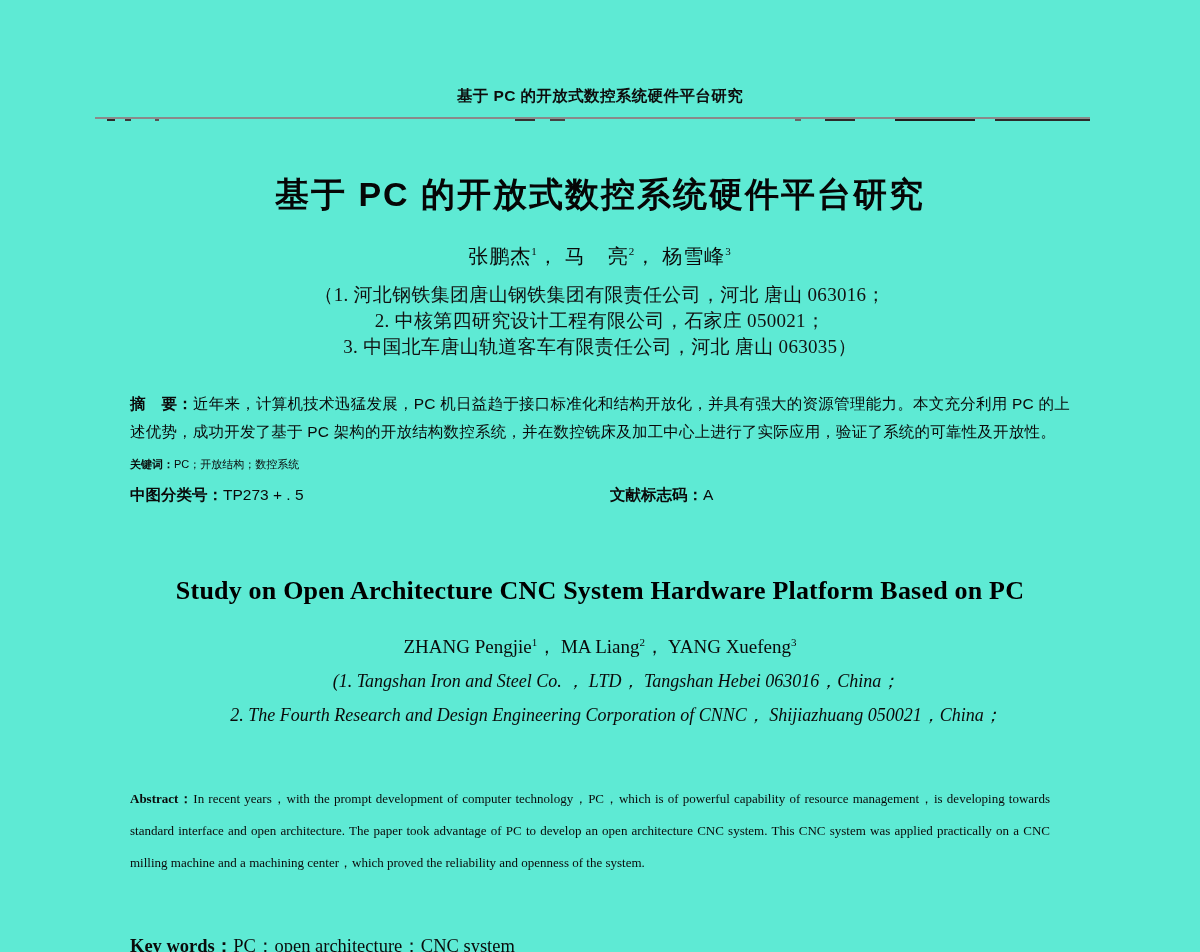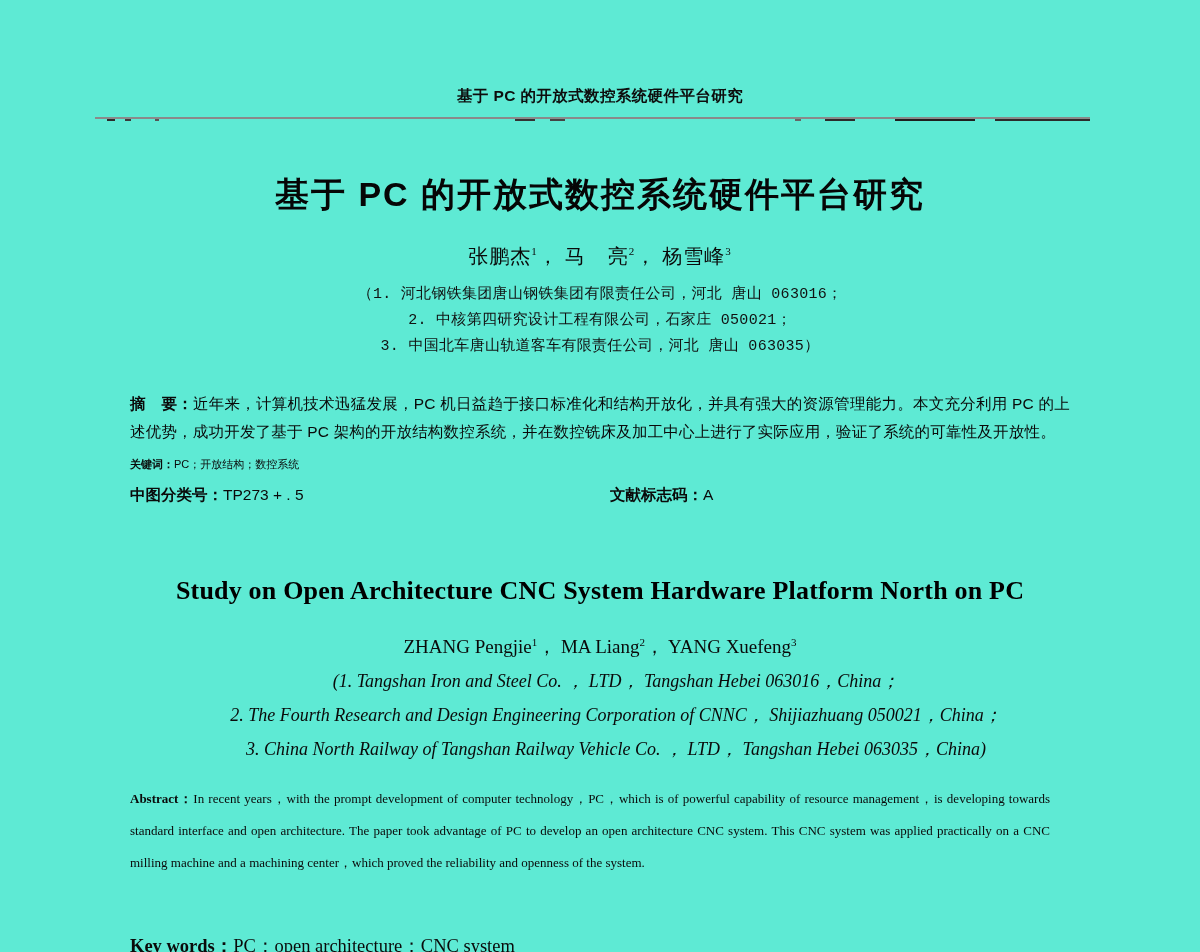--- a/index.html
+++ b/index.html
@@ -109,22 +109,22 @@
 
   
   .cn-affils {
     position: absolute;
     top: 282px;
     left: 0;
     width: 1200px;
     text-align: center;
   }
   .cn-affil {
-    font-family: Liberation Mono, monospace;
-    font-size: 15px;
+    font-family: Liberation Serif, serif;
+    font-size: 19px;
     line-height: 26px;
     letter-spacing: 0.3px;
     color: #111;
   }
 
   
   .cn-abstract-block {
     position: absolute;
     top: 390px;
     left: 130px;
@@ -268,31 +268,30 @@
     <div class="cn-abstract"><span class="lbl">摘　要：</span><span>近年来，计算机技术迅猛发展，PC 机日益趋于接口标准化和结构开放化，并具有强大的资源管理能力。本文充分利用 PC 的上述优势，成功开发了基于 PC 架构的开放结构数控系统，并在数控铣床及加工中心上进行了实际应用，验证了系统的可靠性及开放性。</span></div>
 
     <div class="cn-keywords"><span class="lbl">关键词：</span><span>PC；开放结构；数控系统</span></div>
 
     <div class="cn-codes">
       <span class="clc"><span class="lbl">中图分类号：</span><span>TP273 + . 5</span></span>
       <span class="doccode"><span class="lbl">文献标志码：</span><span>A</span></span>
     </div>
   </div>
 
-  <div class="en-title">Study on Open Architecture CNC System Hardware Platform North on PC</div>
+  <div class="en-title">Study on Open Architecture CNC System Hardware Platform Based on PC</div>
 
   <div class="en-authors">
     <span>ZHANG Pengjie</span><sup>1</sup>，
     <span>MA Liang</span><sup>2</sup>，
     <span>YANG Xuefeng</span><sup>3</sup>
   </div>
 
   <div class="en-affils">
     <div class="en-affil">(1. Tangshan Iron and Steel Co. ， LTD， Tangshan Hebei 063016，China；</div>
     <div class="en-affil">2. The Fourth Research and Design Engineering Corporation of CNNC， Shijiazhuang 050021，China；</div>
-    <div class="en-affil">3. China North Railway of Tangshan Railway Vehicle Co. ， LTD， Tangshan Hebei 063035，China)</div>
   </div>
 
   <div class="en-abstract"><span class="lbl">Abstract：</span><span>In recent years，with the prompt development of computer technology，PC，which is of powerful capability of resource management，is developing towards standard interface and open architecture. The paper took advantage of PC to develop an open architecture CNC system. This CNC system was applied practically on a CNC milling machine and a machining center，which proved the reliability and openness of the system.</span></div>
 
   <div class="en-keywords"><span class="lbl">Key words：</span><span>PC；open architecture；CNC system</span></div>
 
 </div>
 
 </body></html>

